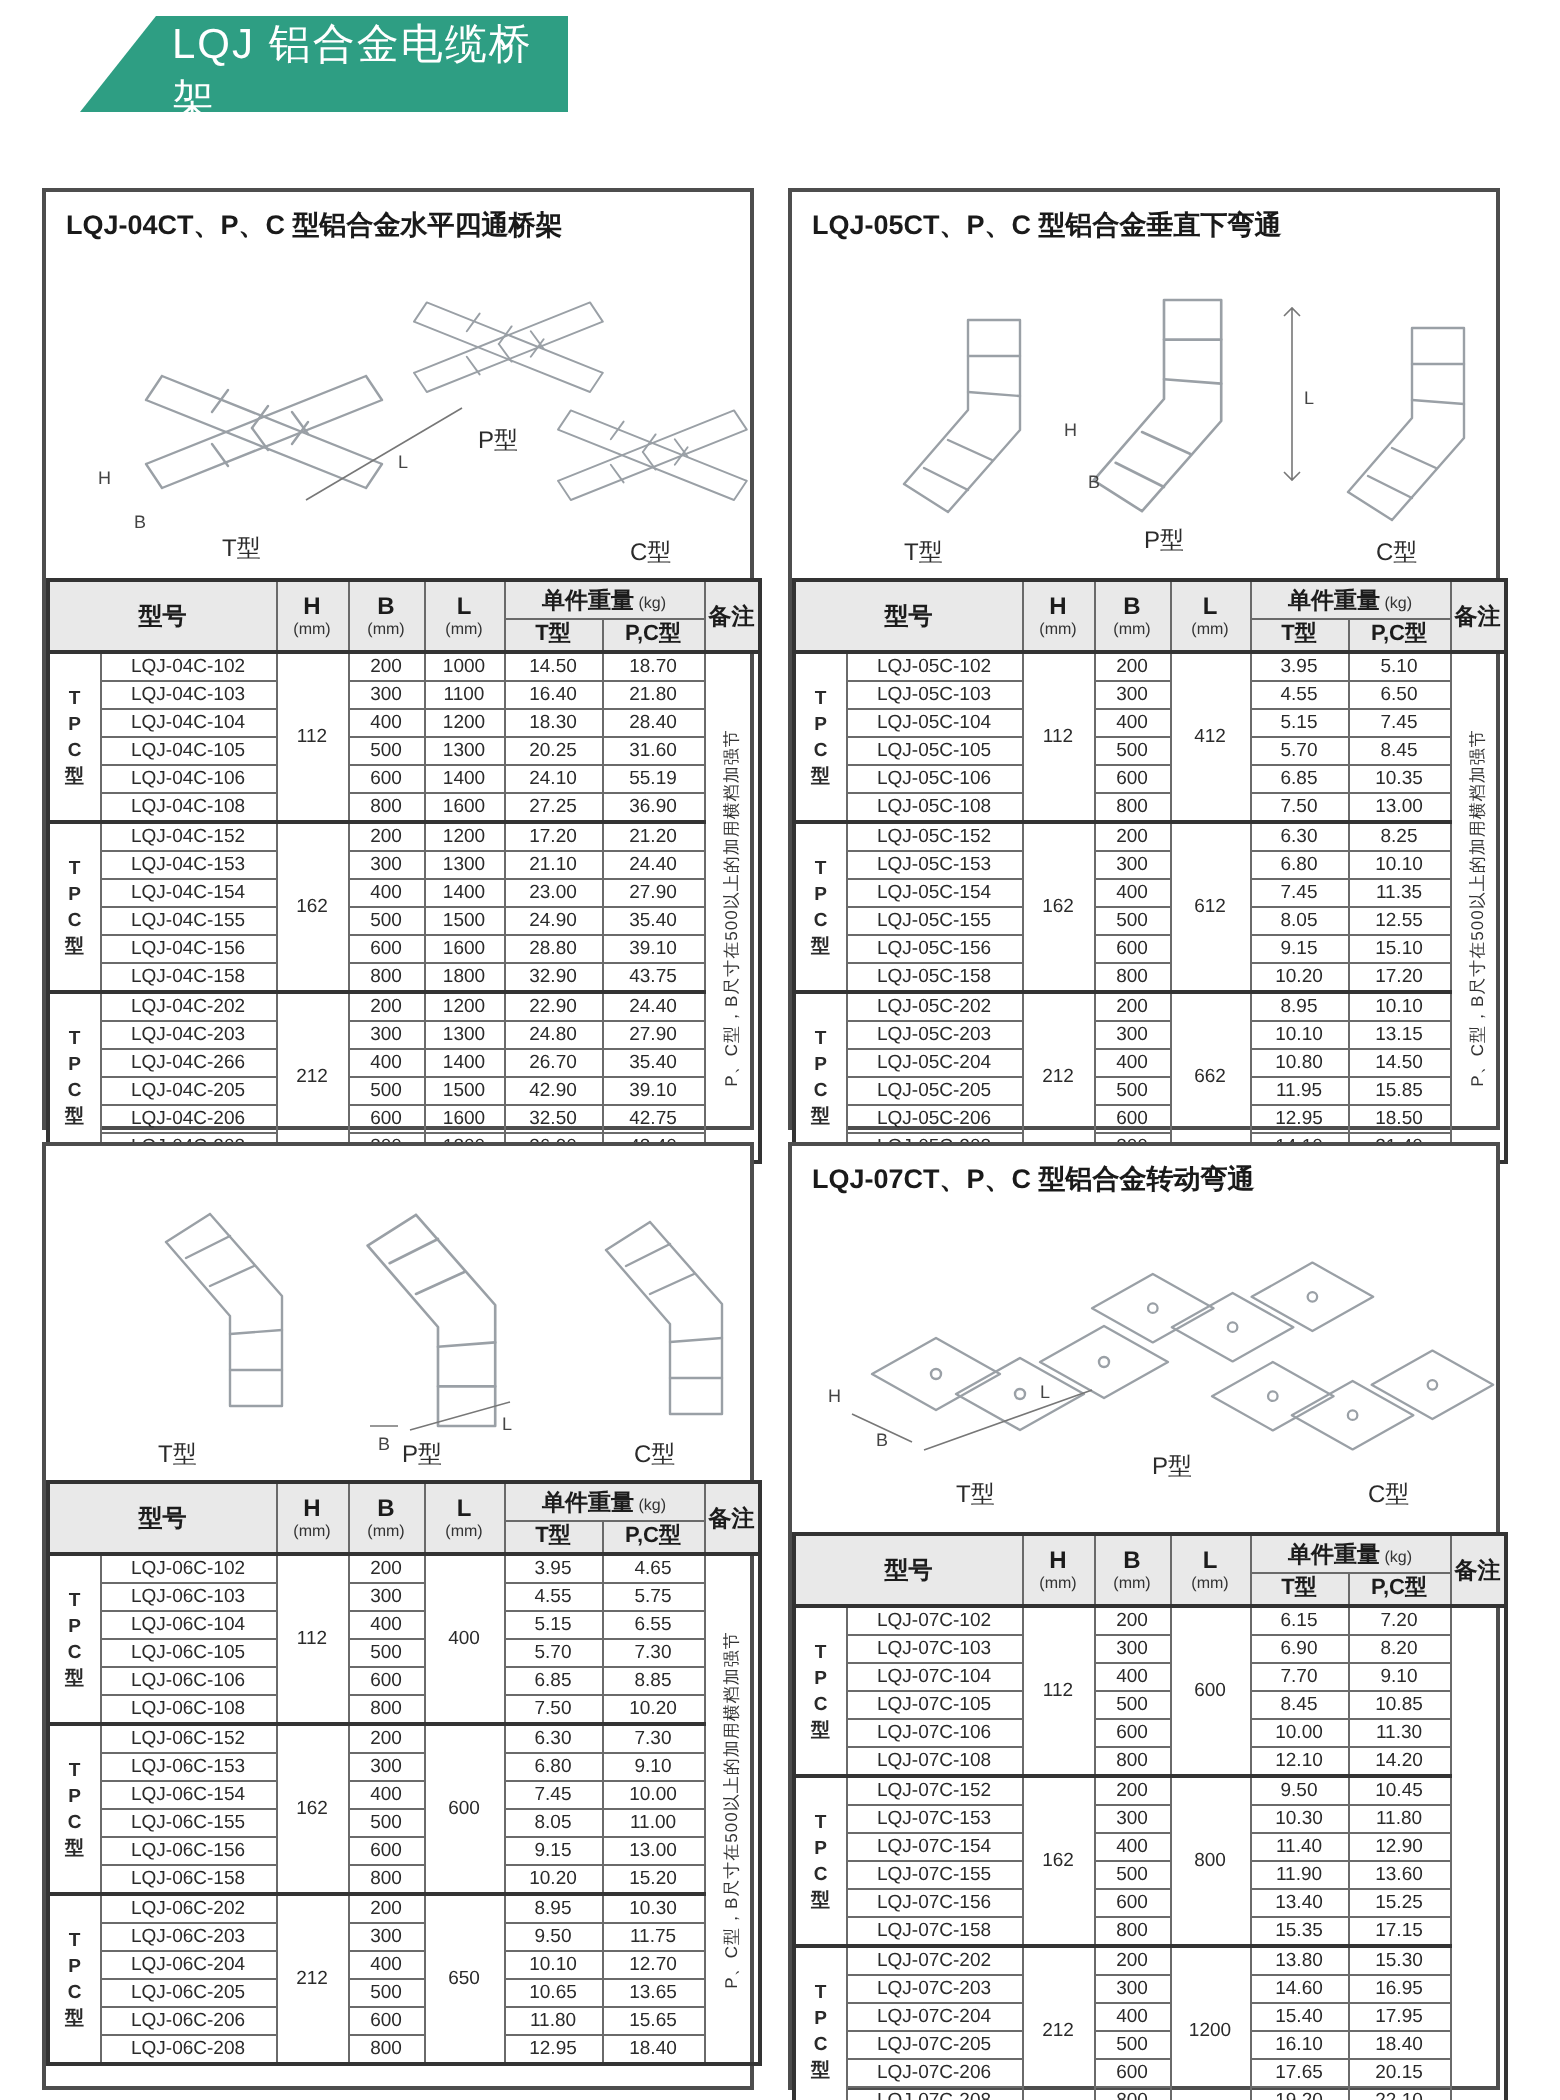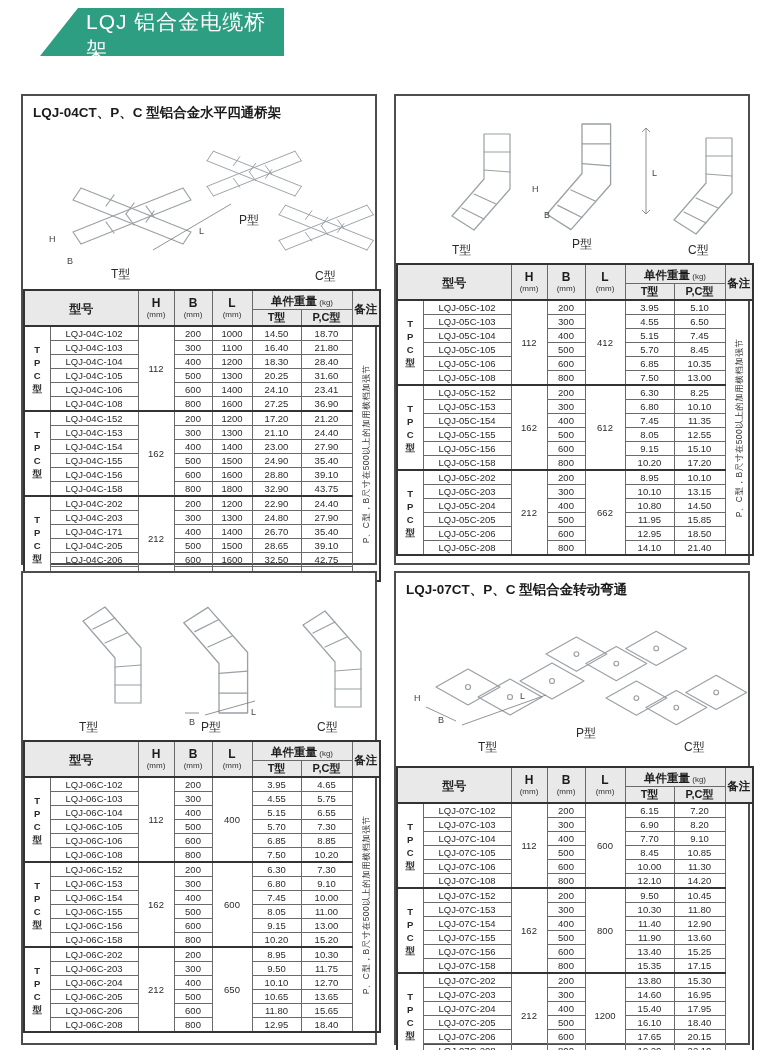--- a/index.html
+++ b/index.html
@@ -176,21 +176,21 @@
             <td>500</td>
             <td>1300</td>
             <td>20.25</td>
             <td>31.60</td>
           </tr>
           <tr>
             <td>LQJ-04C-106</td>
             <td>600</td>
             <td>1400</td>
             <td>24.10</td>
-            <td>23.41</td>
+            <td>55.19</td>
           </tr>
           <tr>
             <td>LQJ-04C-108</td>
             <td>800</td>
             <td>1600</td>
             <td>27.25</td>
             <td>36.90</td>
           </tr>
           <tr class="group-start">
             <td class="group-cell" rowspan="6">T
@@ -252,31 +252,31 @@
             <td>24.40</td>
           </tr>
           <tr>
             <td>LQJ-04C-203</td>
             <td>300</td>
             <td>1300</td>
             <td>24.80</td>
             <td>27.90</td>
           </tr>
           <tr>
-            <td>LQJ-04C-171</td>
+            <td>LQJ-04C-266</td>
             <td>400</td>
             <td>1400</td>
             <td>26.70</td>
             <td>35.40</td>
           </tr>
           <tr>
             <td>LQJ-04C-205</td>
             <td>500</td>
             <td>1500</td>
-            <td>28.65</td>
+            <td>42.90</td>
             <td>39.10</td>
           </tr>
           <tr>
             <td>LQJ-04C-206</td>
             <td>600</td>
             <td>1600</td>
             <td>32.50</td>
             <td>42.75</td>
           </tr>
           <tr>
@@ -285,20 +285,21 @@
             <td>1800</td>
             <td>36.90</td>
             <td>48.40</td>
           </tr>
         </tbody>
       </table>
     </div>
 </div>
 
 <div class="panel" id="panel1">
+  <div class="panel-title">LQJ-05CT、P、C 型铝合金垂直下弯通</div>
   <svg class="diagram" viewBox="0 0 358 164">
     <use href="#elbowD" transform="translate(88,38)"></use>
     <use href="#elbowD" transform="translate(186,28) scale(1.1)"></use>
     <use href="#elbowD" transform="translate(310,42)"></use>
     <path class="dimline" d="M250,32 L250,118 M246,36 L250,32 L254,36 M246,114 L250,118 L254,114"></path>
     <text class="dgdim" x="136" y="96">H</text>
     <text class="dgdim" x="148" y="122">B</text>
     <text class="dgdim" x="256" y="80">L</text>
     <text class="dglabel" x="56" y="158">T型</text>
     <text class="dglabel" x="176" y="152">P型</text>

